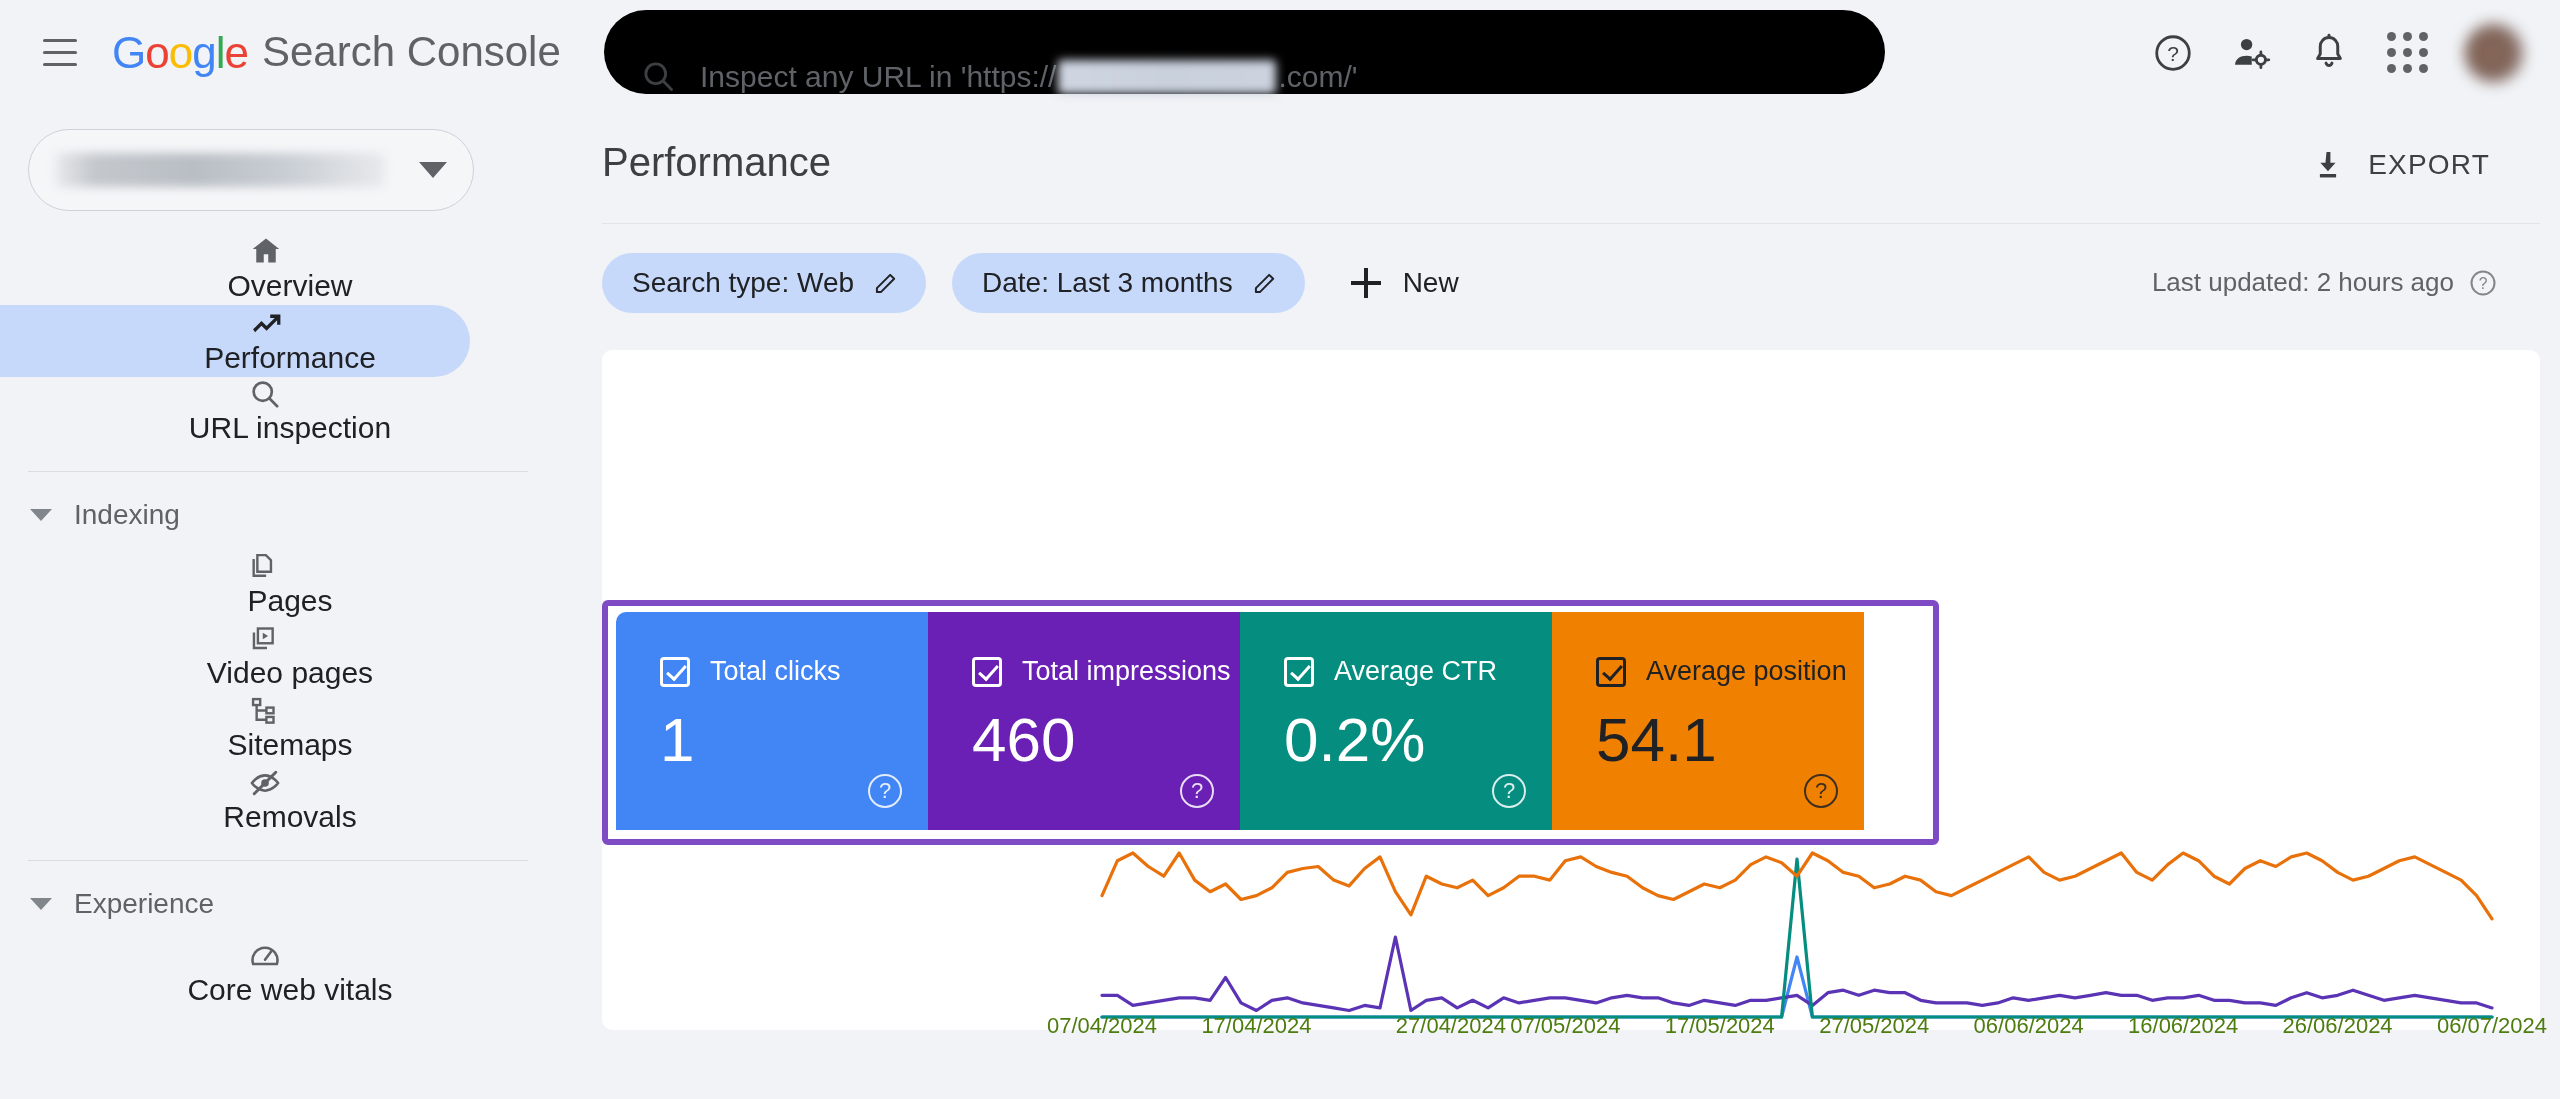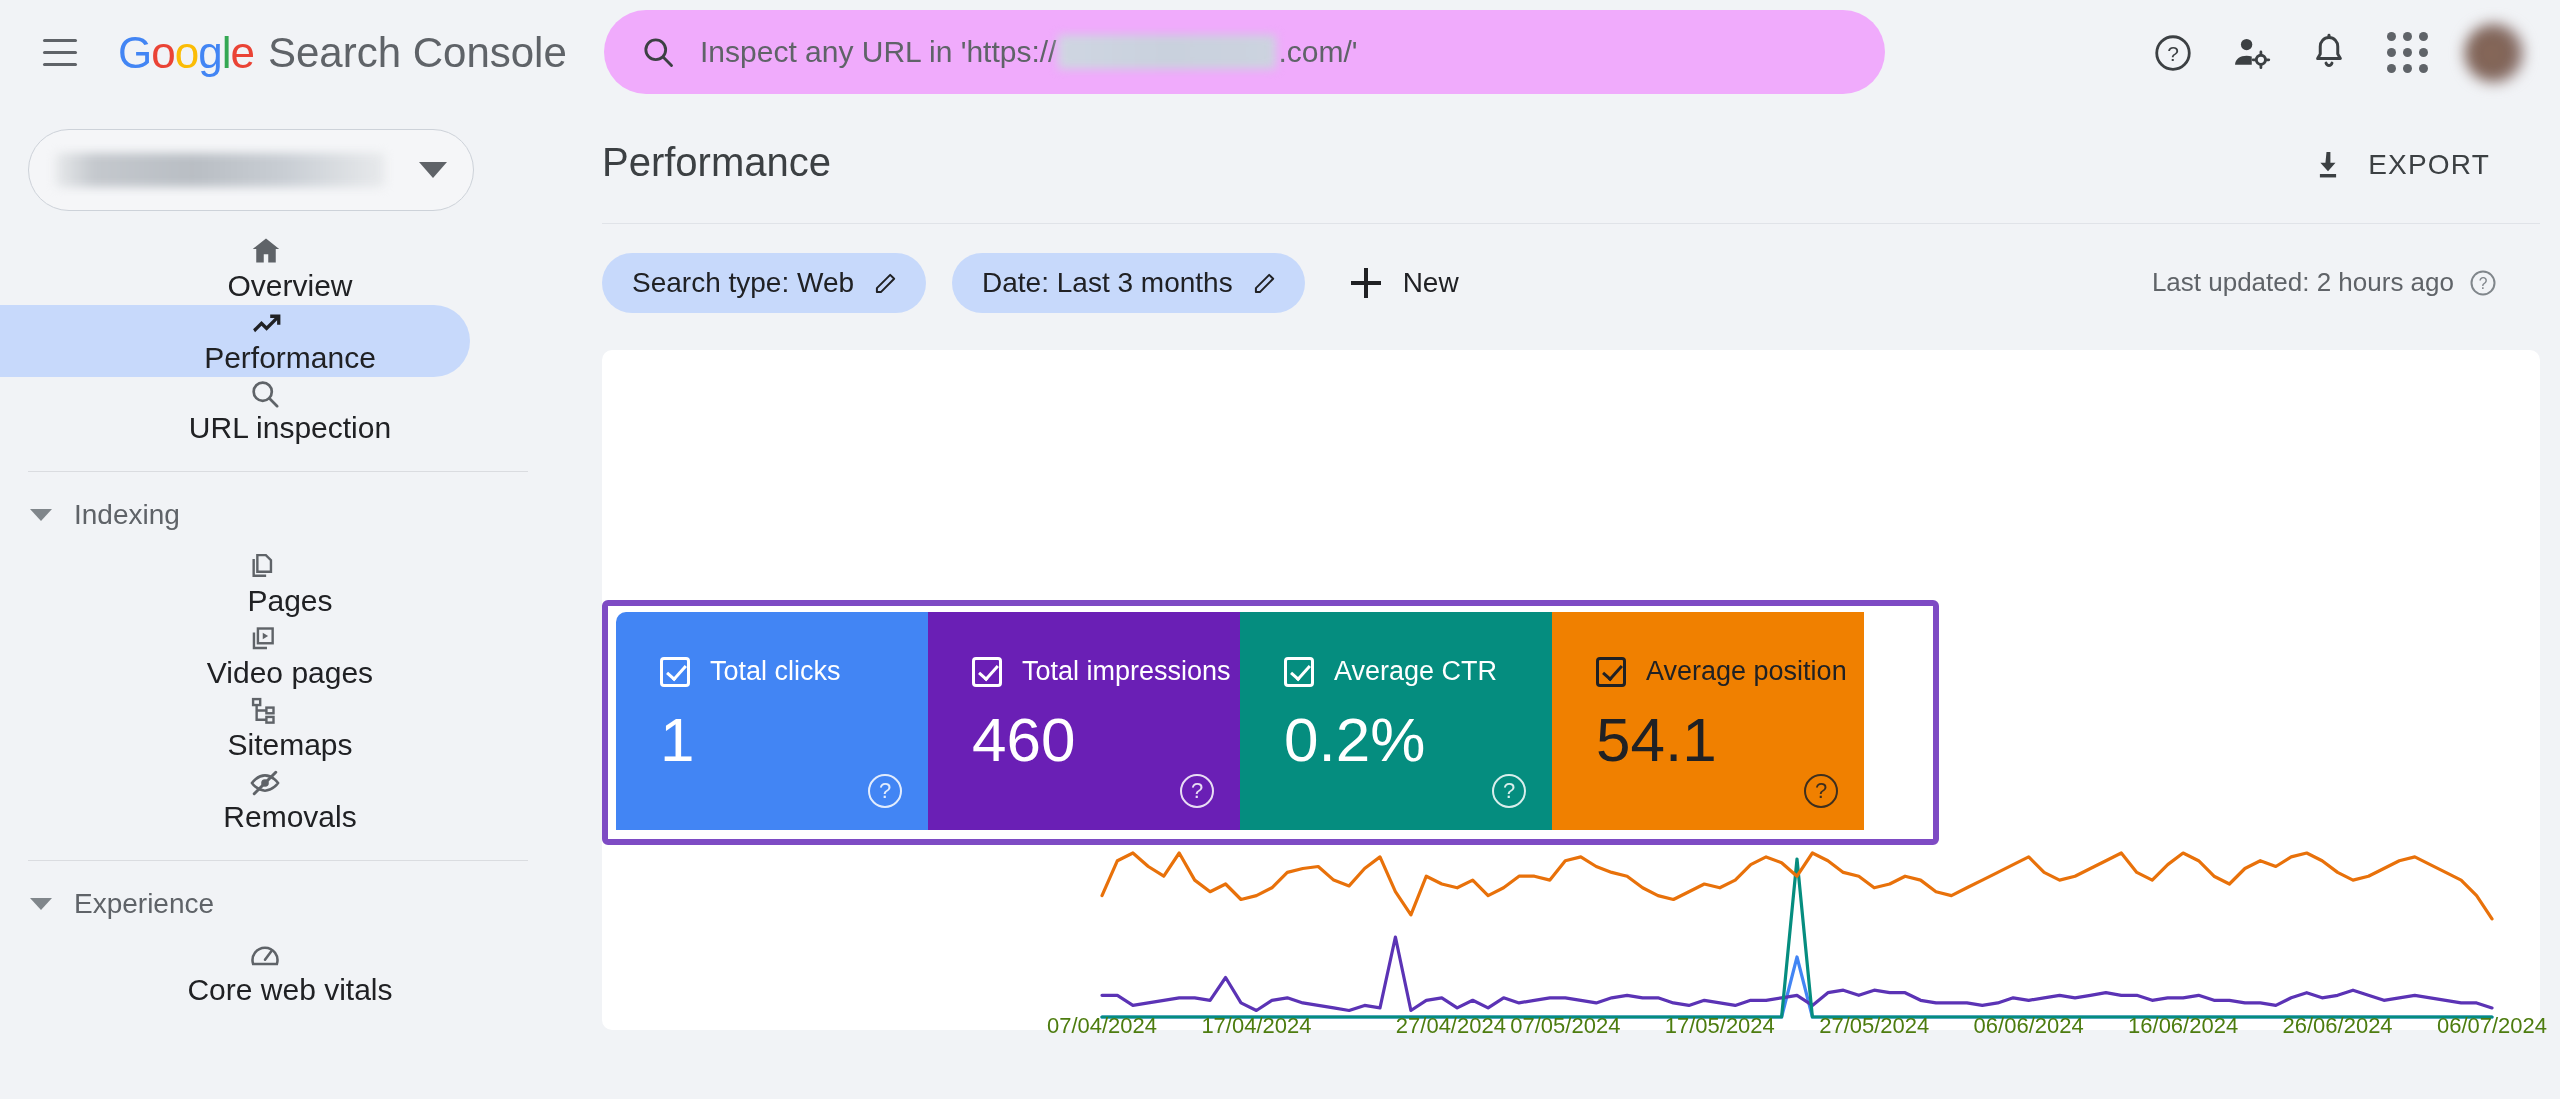--- a/index.html
+++ b/index.html
@@ -15,30 +15,30 @@
     position: absolute; top: 0; left: 0; width: 2560px; height: 105px;
     display: flex; align-items: center; background: #f1f3f6;
   }
   .hamburger {
     margin-left: 32px; width: 56px; height: 56px;
     display: flex; flex-direction: column; justify-content: center;
     align-items: center; gap: 9px; cursor: pointer;
   }
   .hamburger span { display: block; width: 34px; height: 3px; background: #5f6368; border-radius: 2px; }
 
-  .brand { margin-left: 30px; display: flex; align-items: center; white-space: nowrap; }
+  .brand { margin-left: 24px; display: flex; align-items: flex-start; white-space: nowrap; }
   .g-logo { font-size: 44px; letter-spacing: -1px; font-family: "Liberation Sans", sans-serif; }
   .g-logo .b { color: #4285F4; } .g-logo .r { color: #EA4335; }
   .g-logo .y { color: #FBBC05; } .g-logo .g { color: #34A853; }
   .brand-text { font-size: 42px; color: #5f6368; margin-left: 14px; font-weight: 400; }
 
   .searchbar {
     position: absolute; left: 604px; top: 10px;
     width: 1281px; height: 84px; border-radius: 42px;
-    background: #f0abfc; display: flex; align-items: center; padding: 0 36px;
+    background: #000000; display: flex; align-items: flex-end; padding: 0 36px;
     cursor: text;
   }
   .search-ph { font-size: 30px; color: #5f6368; display: flex; align-items: center; margin-left: 24px; white-space: nowrap; }
   .redact-inline {
     display: inline-block; width: 218px; height: 34px; margin: 0 2px;
     background: linear-gradient(90deg,#cfd6e2,#c9d1dd,#ccd3df);
     filter: blur(5px); border-radius: 4px; vertical-align: middle;
   }
 
   .top-icons { position: absolute; right: 36px; top: 0; height: 105px; display: flex; align-items: center; gap: 0px; }

